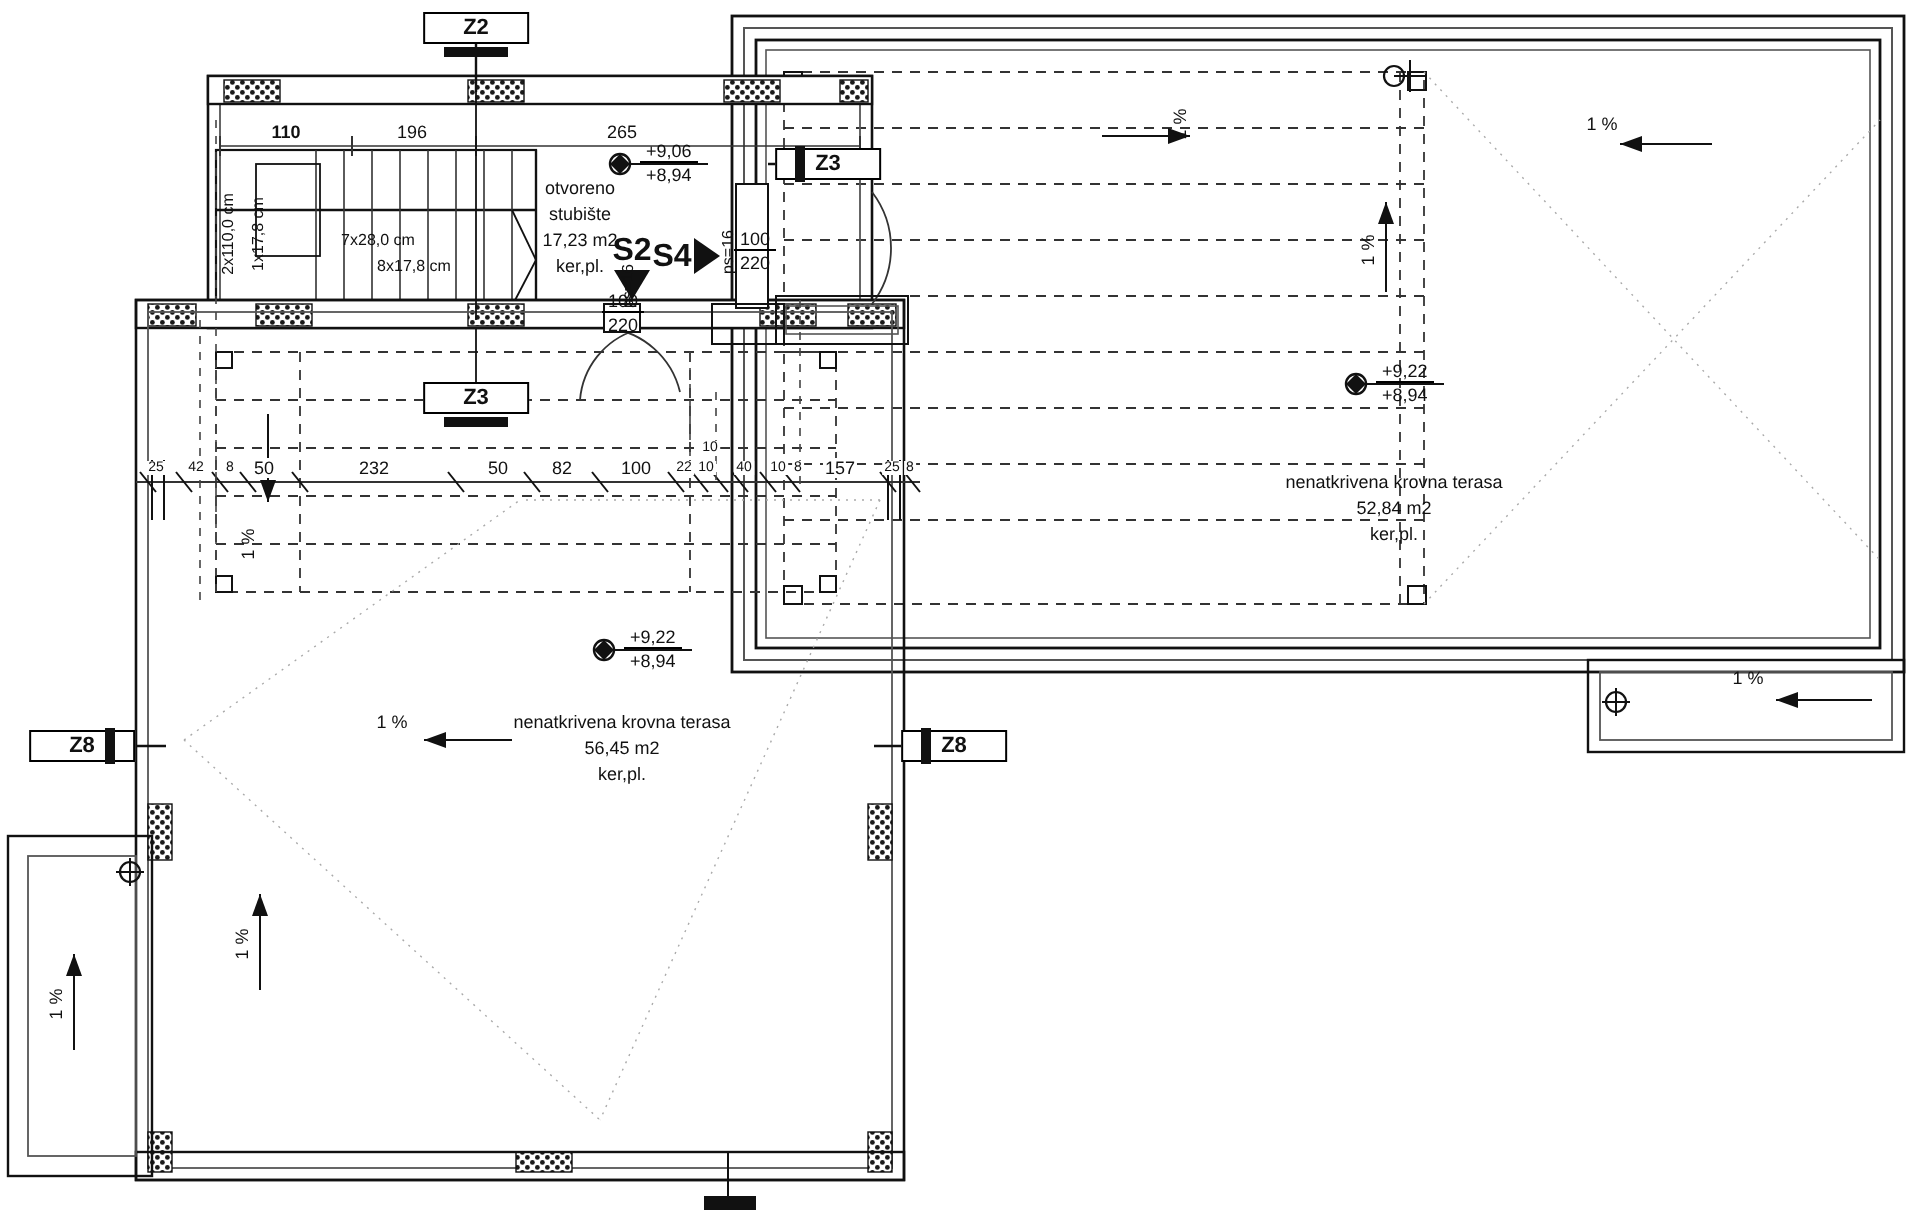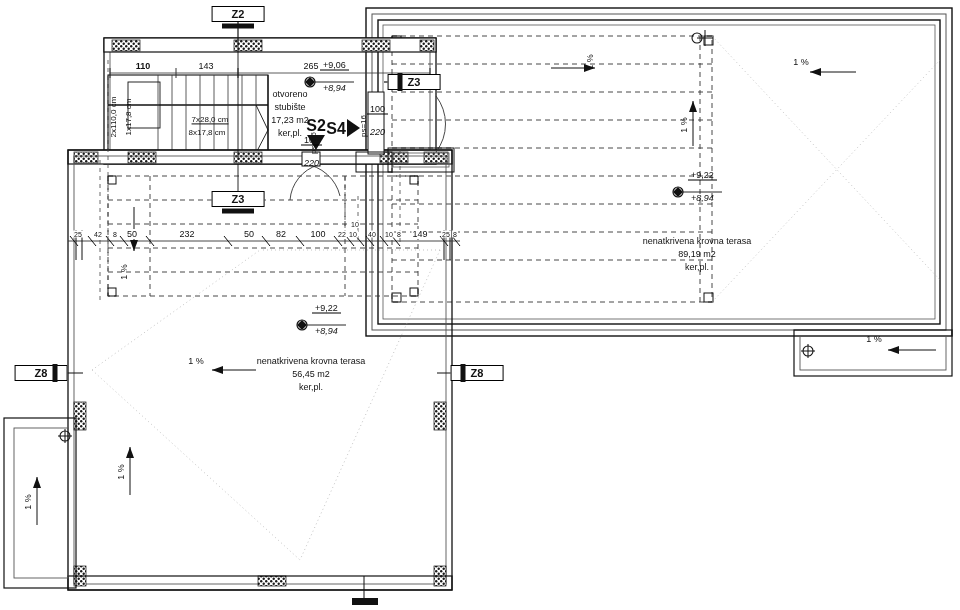--- a/index.html
+++ b/index.html
@@ -12,21 +12,21 @@
   .c{transform:translate(-50%,-50%);text-align:center;}
   .vert{transform:translate(-50%,-50%) rotate(-90deg);text-align:center;}
   .t8{font-size:8px;}
   .t9{font-size:9px;}
   .t16{font-size:16px;font-weight:bold;}
   .zbox{position:absolute;transform:translate(-50%,-50%);
         border:1px solid #000;background:#fff;padding:1px 19px;
         font-size:11px;font-weight:bold;text-align:center;}
   .elev{position:absolute;transform:translate(0,-50%);font-size:9px;text-align:right;}
   .elev .up{border-bottom:1px solid #000;padding:0 3px;}
-  .elev .dn{padding:12px 3px;font-style:italic;}
+  .elev .dn{padding:1px 3px;}
   .roomtxt{position:absolute;transform:translate(-50%,0);
            text-align:center;font-size:9px;line-height:1.45;}
   .dimtxt{position:absolute;transform:translate(-50%,-50%);
           font-size:9px;background:#fff;padding:0 1px;}
   .dimtxt.sm{font-size:7px;}
 </style>
 </head>
 <body>
 
 <div id="stage">
@@ -282,21 +282,21 @@
         <div>17,23 m2</div>
         <div>ker,pl.</div>
       </div>
       <div class="roomtxt" style="left: 311px; top: 355px;">
         <div>nenatkrivena krovna terasa</div>
         <div>56,45 m2</div>
         <div>ker,pl.</div>
       </div>
       <div class="roomtxt" style="left: 697px; top: 235px;">
         <div>nenatkrivena krovna terasa</div>
-        <div>89,19 m2</div>
+        <div>52,84 m2</div>
         <div>ker,pl.</div>
       </div>
       <div class="elev t9" style="left: 320px; top: 82px;">
         <div class="up">+9,06</div>
         <div class="dn">+8,94</div>
       </div>
       <div class="elev t9" style="left: 688px; top: 192px;">
         <div class="up">+9,22</div>
         <div class="dn">+8,94</div>
       </div>
@@ -307,48 +307,48 @@
       <div class="lbl c t9" style="left: 801px; top: 62px;">1 %</div>
       <div class="lbl vert t9" style="left: 590px; top: 62px;">1 %</div>
       <div class="lbl vert t9" style="left: 684px; top: 125px;">1 %</div>
       <div class="lbl vert t9" style="left: 124px; top: 272px;">1 %</div>
       <div class="lbl c t9" style="left: 196px; top: 361px;">1 %</div>
       <div class="lbl vert t9" style="left: 121px; top: 472px;">1 %</div>
       <div class="lbl vert t9" style="left: 28px; top: 502px;">1 %</div>
       <div class="lbl c t9" style="left: 874px; top: 339px;">1 %</div>
       <div class="lbl vert t8" style="left: 114px; top: 117px;">2x110,0 cm</div>
       <div class="lbl vert t8" style="left: 129px; top: 117px;">1x17,8 cm</div>
-      <div class="lbl c t8" style="left: 210px; top: 120px; text-decoration: underline;">7x28,0 cm</div>
+      <div class="lbl c t8" style="left: 189px; top: 120px;">7x28,0 cm</div>
       <div class="lbl c t8" style="left: 207px; top: 133px;">8x17,8 cm</div>
       <div class="lbl c t16" style="left: 316px; top: 126px;">S2</div>
       <div class="lbl c t16" style="left: 336px; top: 129px;">S4</div>
       <div class="elev t8" style="left: 367px; top: 126px;">
         <div class="up">100</div>
         <div class="dn">220</div>
       </div>
       <div class="lbl vert t8" style="left: 364px; top: 126px;">ps=16</div>
       <div class="elev t8" style="left: 301px; top: 157px;">
         <div class="up">100</div>
         <div class="dn">220</div>
       </div>
       <div class="lbl vert t8" style="left: 314px; top: 143px;">ps=16</div>
       <div class="dimtxt" style="left: 143px; top: 66px; font-weight: bold;">110</div>
-      <div class="dimtxt" style="left: 206px; top: 66px;">143</div>
+      <div class="dimtxt" style="left: 206px; top: 66px;">196</div>
       <div class="dimtxt" style="left: 311px; top: 66px;">265</div>
       <div class="dimtxt sm" style="left: 78px; top: 234px;">25</div>
       <div class="dimtxt sm" style="left: 98px; top: 234px;">42</div>
       <div class="dimtxt sm" style="left: 115px; top: 234px;">8</div>
       <div class="dimtxt" style="left: 132px; top: 234px;">50</div>
       <div class="dimtxt" style="left: 187px; top: 234px;">232</div>
       <div class="dimtxt" style="left: 249px; top: 234px;">50</div>
       <div class="dimtxt" style="left: 281px; top: 234px;">82</div>
       <div class="dimtxt" style="left: 318px; top: 234px;">100</div>
       <div class="dimtxt sm" style="left: 342px; top: 234px;">22</div>
       <div class="dimtxt sm" style="left: 355px; top: 224px;">10</div>
       <div class="dimtxt sm" style="left: 353px; top: 234px;">10</div>
       <div class="dimtxt sm" style="left: 372px; top: 234px;">40</div>
       <div class="dimtxt sm" style="left: 389px; top: 234px;">10</div>
       <div class="dimtxt sm" style="left: 399px; top: 234px;">8</div>
-      <div class="dimtxt" style="left: 420px; top: 234px;">149</div>
+      <div class="dimtxt" style="left: 420px; top: 234px;">157</div>
       <div class="dimtxt sm" style="left: 446px; top: 234px;">25</div>
       <div class="dimtxt sm" style="left: 455px; top: 234px;">8</div>
     </div>
 </div>
 
 </body></html>

